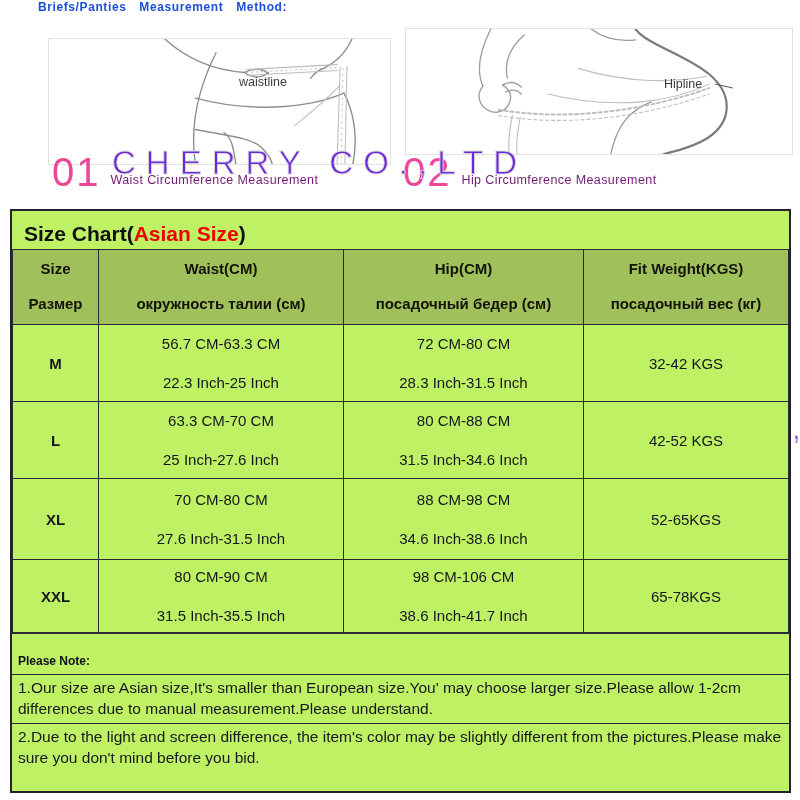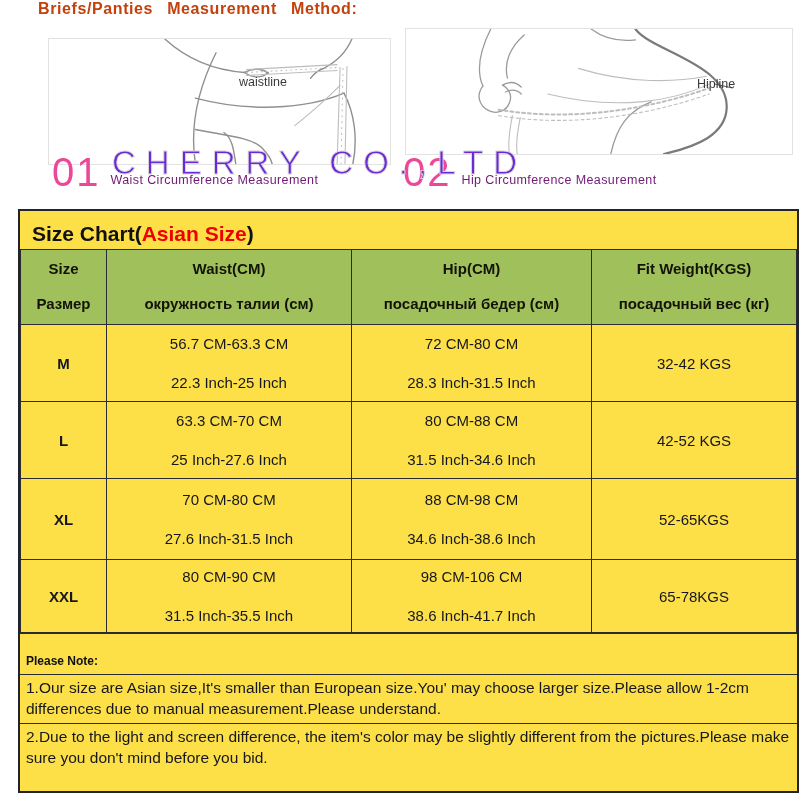--- a/index.html
+++ b/index.html
@@ -1,44 +1,44 @@
 <!DOCTYPE html>
 <html><head>
 <meta charset="utf-8">
 <style>
   * { margin:0; padding:0; box-sizing:border-box; }
   html,body { width:800px; height:800px; background:#ffffff; overflow:hidden;
               font-family:"Liberation Sans", sans-serif; }
   .canvas { position:relative; width:800px; height:800px; background:#fff; }
 
   
-  .page-heading { position:absolute; left:38px; top:0; font-size:16px; font-weight:700;
-                  color:#c2410c; letter-spacing:.6px; word-spacing:9px; }
+  .page-heading { position:absolute; left:38px; top:0; font-size:12px; font-weight:700;
+                  color:#1d4ed8; letter-spacing:.6px; word-spacing:9px; }
 
   
   .fig-box { position:absolute; border:1px solid #e2e2e2; background:#fff; }
   .fig-box svg { display:block; width:100%; height:100%; }
   .fig-label { position:absolute; font-size:12.5px; color:#3a3a3a; }
 
   .caption { position:absolute; display:flex; align-items:flex-end; gap:10px; }
   .caption-number { font-size:40px; line-height:.85; color:#ec4899; letter-spacing:2px;text-align:right; }
   .caption-label { font-size:12.5px; color:#701a75; padding-bottom:2px; letter-spacing:.4px; }
 
   
   .watermark { position:absolute; white-space:nowrap; color:#6d28d9;
                -webkit-text-stroke:0.9px #d9d9d9; font-size:33px; letter-spacing:10px;
                pointer-events:none; }
   .wm1 { left:112px; top:144px; }
   .wm2 { left:505px; top:412px; font-size:30px; }
   .wm3 { left:78px;  top:570px; font-size:30px; }
   .wm4 { left:208px; top:712px; font-size:26px; -webkit-text-stroke:0.8px #e6e6e6; }
 
   
-  .chart { position:absolute; left:18px; top:209px; width:781px; height:584px;
-           border:2px solid #23232d; background:#fde047; }
+  .chart { position:absolute; left:10px; top:209px; width:781px; height:584px;
+           border:2px solid #23232d; background:#bef264; }
   .chart-title { padding:7px 12px 0; font-size:21px; font-weight:700; color:#111;
                  height:38px; line-height:32px; }
   .chart-title .red { color:#ee0000; }
   .chart-subtitle { padding:0 12px; font-size:19px; color:#111; height:33px; line-height:30px; }
 
   table.size-table { width:100%; border-collapse:collapse; table-layout:fixed; }
   .size-table th, .size-table td { border:1px solid #2b2b33; text-align:center;
                                    color:#16161f; vertical-align:middle; }
   .size-table thead th { background:#a0c05c; height:75px; font-size:15px; font-weight:700;
                          color:#131308; padding:4px 2px; }
@@ -107,21 +107,21 @@
       <g fill="none" stroke="#bdbdbd" stroke-width="1.1" stroke-linecap="round">
         <path d="M173,40 C225,56 272,54 303,48"></path>
         <path d="M142,66 C215,84 272,72 306,56"></path>
         <path d="M92,82 C170,95 250,80 306,60" stroke-width="2" stroke-dasharray="3,3"></path>
         <path d="M92,88 C170,101 250,86 306,66" stroke-dasharray="3,3"></path>
         <path d="M106,88 C103,103 101,115 103,127"></path>
         <path d="M114,90 C111,105 109,117 111,127"></path>
       </g>
       <path d="M312,56 L330,60" fill="none" stroke="#555" stroke-width="1"></path>
     </svg>
-    <span class="fig-label" style="left:258px; top:48px;margin-left:33px;">Hipline</span>
+    <span class="fig-label" style="left:258px; top:48px;">Hipline</span>
   </div>
 
   <div class="caption" style="left:52px; top:155px;">
     <span class="caption-number">01</span>
     <span class="caption-label">Waist Circumference Measurement</span>
   </div>
   <div class="caption" style="left:403px; top:155px;">
     <span class="caption-number">02</span>
     <span class="caption-label">Hip Circumference Measurement</span>
   </div>

